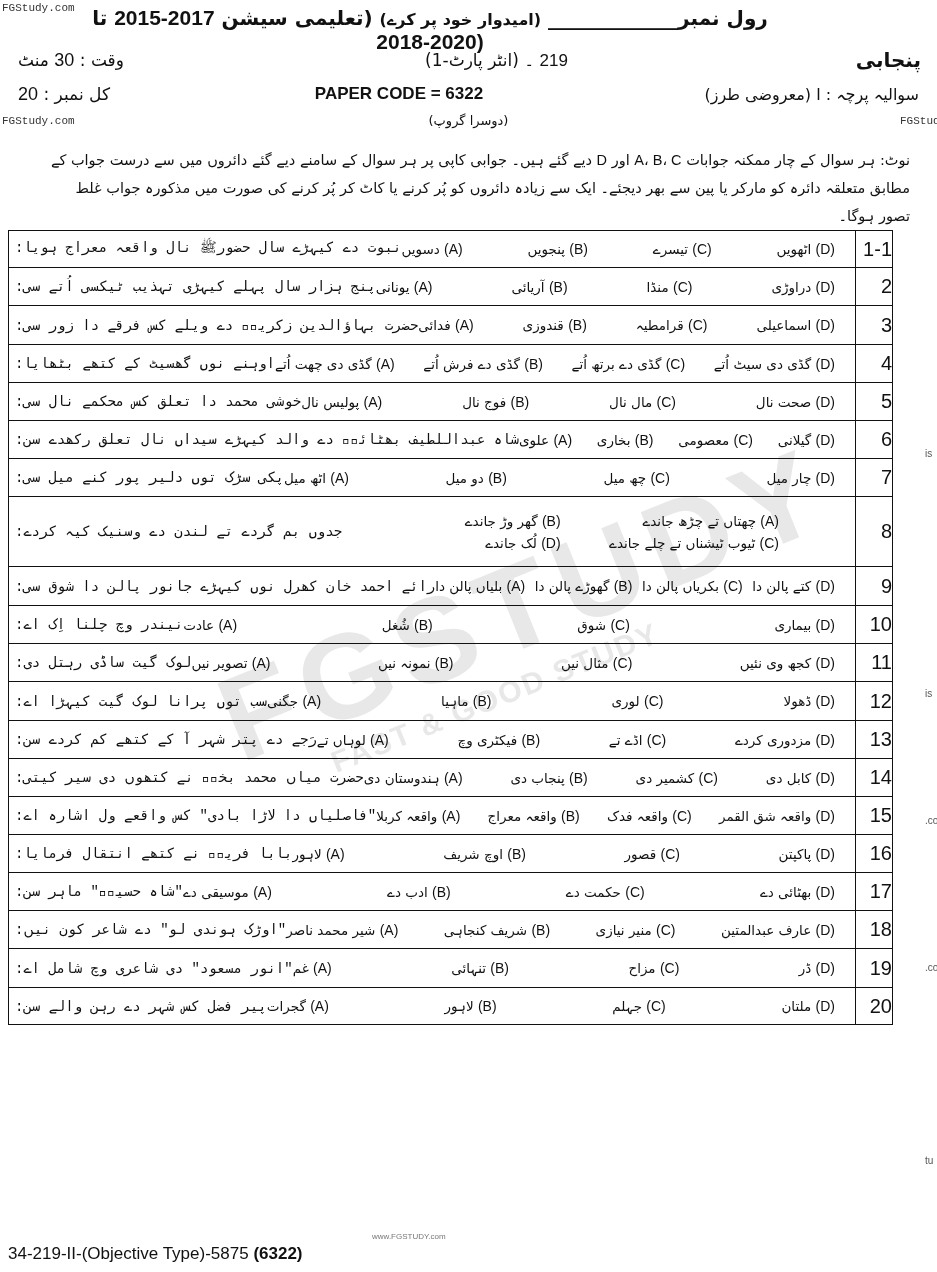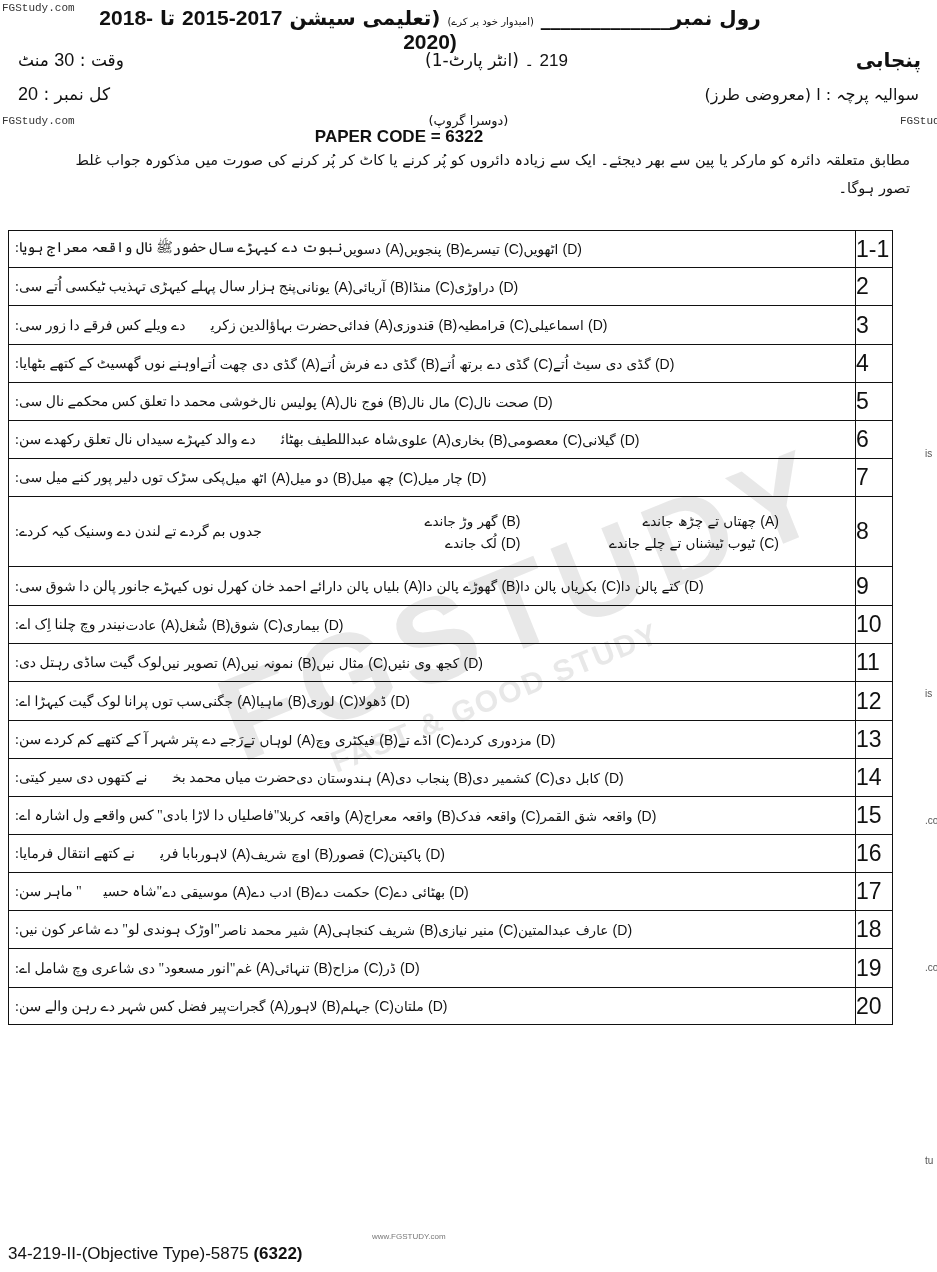--- a/index.html
+++ b/index.html
@@ -2,51 +2,51 @@
 <html><head>
 <meta charset="utf-8">
 <style>
   html, body { margin: 0; padding: 0; background: #ffffff; }
   body {
     width: 937px; height: 1272px; position: relative; overflow: hidden;
     font-family: "DejaVu Sans", sans-serif; color: #111;
   }
   .abs { position: absolute; }
   .wm-small { font-family: Liberation Mono, monospace; font-size: 11px; color: #333; }
-  .urdu { direction: rtl; font-family: Liberation Serif, serif; }
+  .urdu { direction: rtl; font-family: Liberation Mono, monospace; }
   .hdr-line1 {
     top: 6px; left: 80px; width: 700px; text-align: center; font-size: 20px; font-weight: bold;
     direction: rtl;
   }
   .hdr-line1 .years { font-family: "Liberation Sans", sans-serif; font-weight: bold; font-size: 21px; direction: ltr; unicode-bidi: embed; }
   .subject { top: 48px; right: 16px; font-size: 20px; font-weight: bold; }
   .time { top: 50px; left: 18px; font-size: 17px; direction: rtl; }
   .time .num, .marks .num { font-family: "Liberation Sans", sans-serif; font-size: 18px; font-weight: normal; }
   .marks { top: 84px; left: 18px; font-size: 17px; direction: rtl; }
   .part { top: 50px; left: 0; width: 937px; text-align: center; font-size: 17px; direction: rtl; margin-left: 28px; }
   .part .num { font-family: "Liberation Sans", sans-serif; }
-  .code { top: 84px; left: 0; width: 798px; text-align: center; font-family: "Liberation Sans", sans-serif; font-weight: bold; font-size: 17px; margin-top: 43px; }
+  .code { top: 84px; left: 0; width: 798px; text-align: center; font-family: "Liberation Sans", sans-serif; font-weight: bold; font-size: 17px; }
   .paper { top: 85px; right: 18px; font-size: 16px; direction: rtl; }
   .paper .num { font-family: "Liberation Sans", sans-serif; }
   .group { top: 113px; left: 0; width: 937px; text-align: center; font-size: 13px; direction: rtl; }
   .note { top: 146px; left: 40px; width: 870px; font-size: 14.5px; line-height: 28px; direction: rtl; text-align: right; }
   .note .en { font-family: "Liberation Sans", sans-serif; }
 
   table.q {
     position: absolute; top: 230px; left: 8px; width: 885px;
     border-collapse: collapse; table-layout: fixed;
   }
   table.q td { border: 1.5px solid #111; padding: 0; vertical-align: middle; }
   td.num {
-    width: 36px; text-align: left; font-family: "Liberation Sans", sans-serif; font-size: 23px;
+    width: 36px; text-align: right; font-family: "Liberation Sans", sans-serif; font-size: 20px;
   }
   td.body { position: relative; }
   .row-inner { display: flex; flex-direction: row-reverse; align-items: center; height: 100%; padding: 0 6px; direction: rtl; }
   .qtext { flex: 0 0 auto; font-size: 14px; white-space: nowrap; text-align: right; }
-  .opts { flex: 1 1 auto; display: flex; flex-direction: row-reverse; justify-content: flex-start; padding-right: 14px; }
+  .opts { flex: 1 1 auto; display: flex; flex-direction: row-reverse; justify-content: space-between; padding-right: 14px; }
   .opt { font-size: 13.5px; white-space: nowrap; direction: rtl; }
   .opt .lbl { font-family: "Liberation Sans", sans-serif; font-size: 14px; direction: ltr; unicode-bidi: embed; }
   .opts8 { flex: 1 1 auto; display: grid; grid-template-columns: 1fr 1fr; row-gap: 6px; padding-right: 70px; direction: rtl; }
   .footer { top: 1244px; left: 8px; font-family: "Liberation Sans", sans-serif; font-size: 17px; }
   .footer b { font-weight: bold; }
   .footer-url { top: 1232px; left: 372px; font-family: "Liberation Sans", sans-serif; font-size: 8px; color: #777; }
   .watermark {
     position: absolute; top: 560px; left: 240px; width: 520px; height: 300px;
     transform: rotate(-22deg); pointer-events: none;
     font-family: "Liberation Sans", sans-serif; color: rgba(150,150,150,0.22);
@@ -63,21 +63,21 @@
 <div class="abs wm-small" style="top:115px;left:2px;">FGStudy.com</div>
 <div class="abs wm-small" style="top:115px;left:900px;">FGStud</div>
 
 <div class="watermark">
   <div class="big">FGSTUDY</div>
   <div class="small">FAST &amp; GOOD STUDY</div>
 </div>
 
 <div class="abs hdr-line1">
   <span>رول نمبر</span><span>_____________</span>
-  <span style="font-weight:normal;font-size:10px;">(امیدوار خود پر کرے)</span>
+  <span style="font-weight:bold;font-size:16px;">(امیدوار خود پر کرے)</span>
   <span>(تعلیمی سیشن</span>
   <span class="years">2015-2017</span>
   <span>تا</span>
   <span class="years">2018-2020)</span>
 </div>
 
 <div class="abs subject">پنجابی</div>
 
 <div class="abs time">
   <span>وقت</span> :
@@ -99,20 +99,27 @@
 
 <div class="abs paper">
   <span>سوالیہ پرچہ</span> :
   <span class="num">I</span>
   <span>(معروضی طرز)</span>
 </div>
 
 <div class="abs group">(دوسرا گروپ)</div>
 
 <div class="abs note">
+  <div>
+    <span>نوٹ: ہر سوال کے چار ممکنہ جوابات</span>
+    <span class="en">A، B، C</span>
+    <span>اور</span>
+    <span class="en">D</span>
+    <span>دیے گئے ہیں۔ جوابی کاپی پر ہر سوال کے سامنے دیے گئے دائروں میں سے درست جواب کے</span>
+  </div>
   <div>مطابق متعلقہ دائرہ کو مارکر یا پین سے بھر دیجئے۔ ایک سے زیادہ دائروں کو پُر کرنے یا کاٹ کر پُر کرنے کی صورت میں مذکورہ جواب غلط تصور ہوگا۔</div>
 </div>
 
 <table class="q">
   <tbody id="qbody">
       <tr style="height: 37px;">
         <td class="body">
           <div class="row-inner">
             <span class="qtext urdu">نبوت دے کیہڑے سال حضورﷺ نال واقعہ معراج ہویا:</span>
             <div class="opts">

